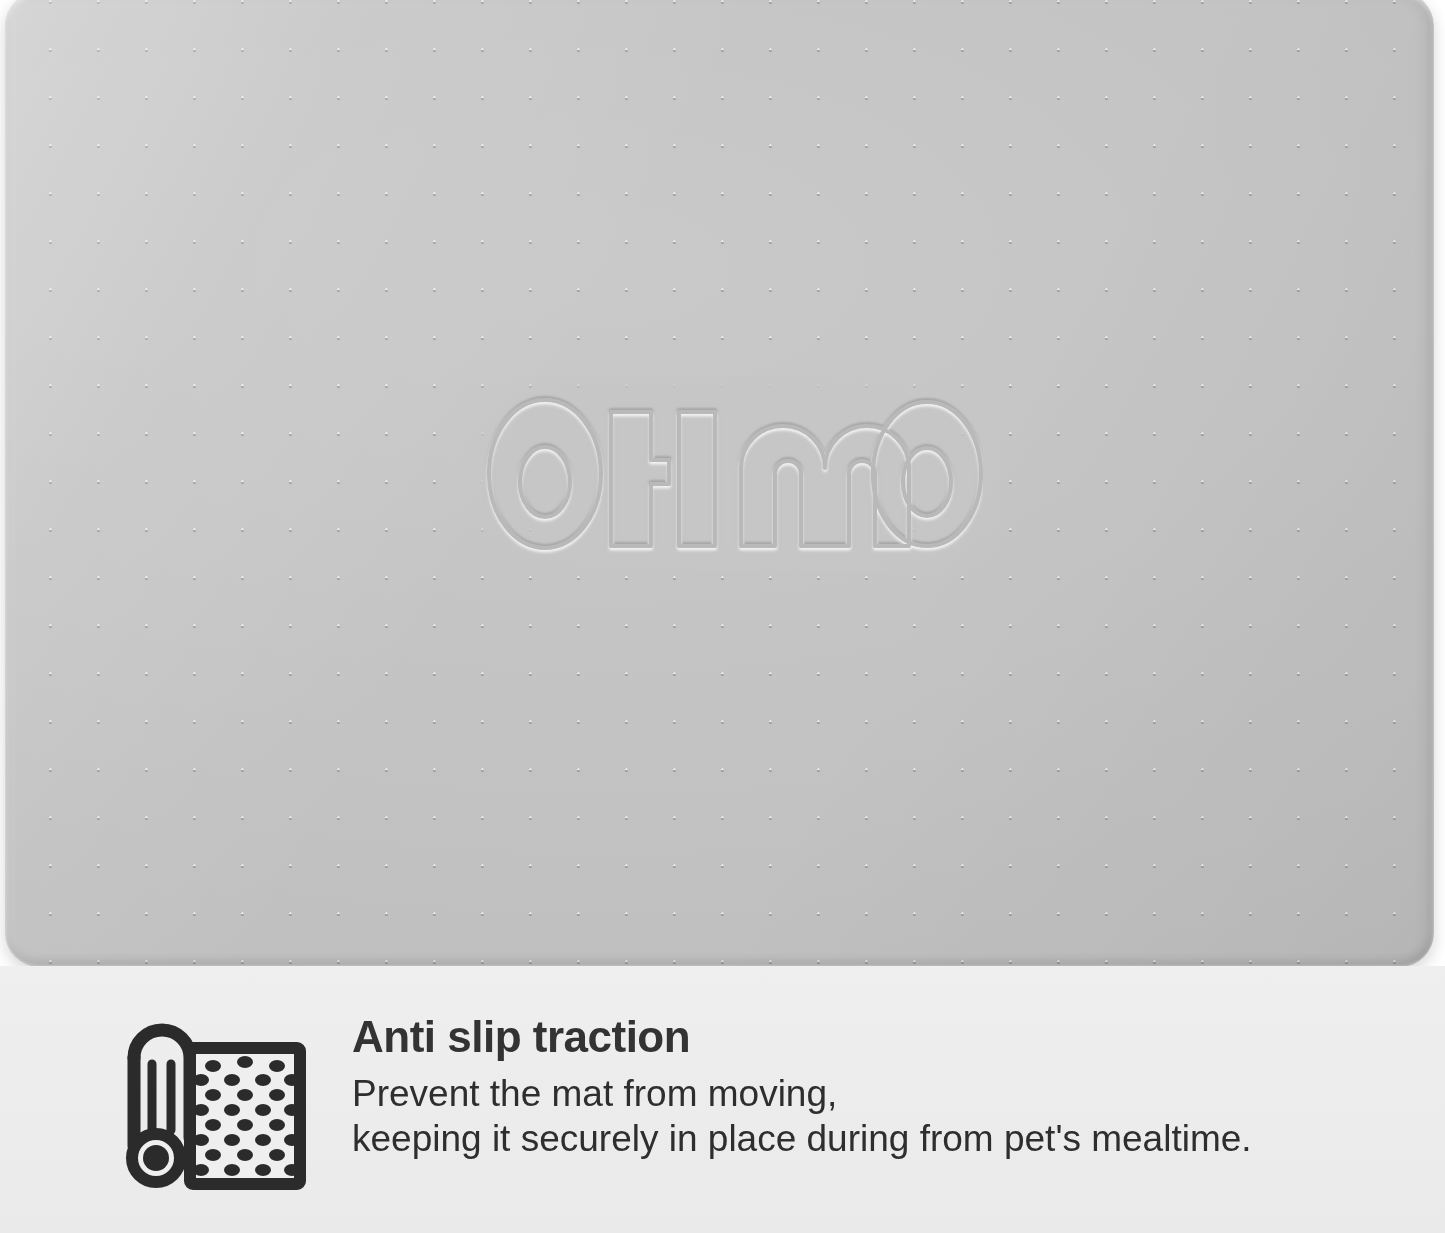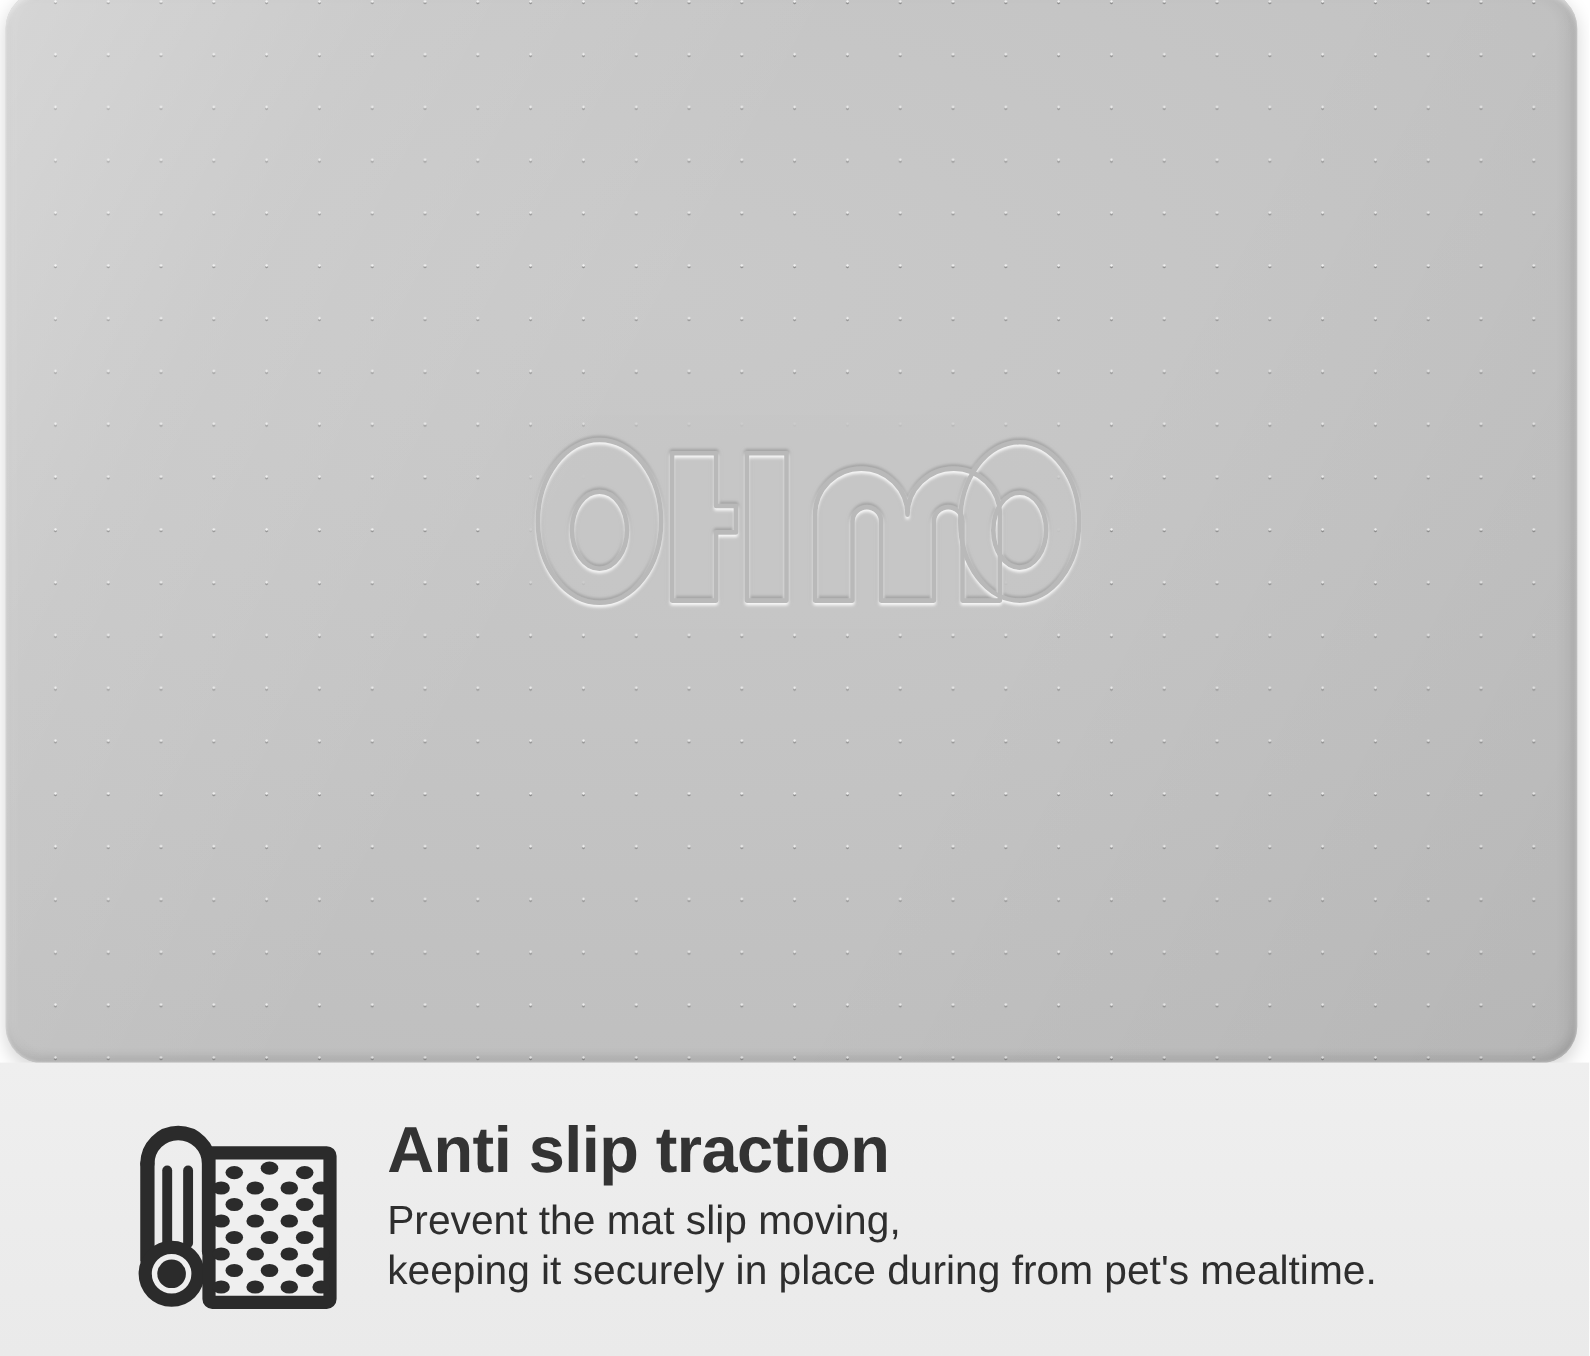--- a/index.html
+++ b/index.html
@@ -132,21 +132,21 @@
 
   .caption-text {
     position: absolute;
     left: 352px;
     top: 1014px;
     width: 1060px;
   }
 
   .caption-title {
     font-family: "Liberation Sans Narrow", "Liberation Sans", sans-serif;
-    font-size: 59px;
+    font-size: 44px;
     font-weight: 700;
     line-height: 1.06;
     color: #333333;
     letter-spacing: -0.5px;
     margin: 0 0 10px 0;
     white-space: nowrap;
   }
 
   .caption-body {
     font-family: "Liberation Sans Narrow", "Liberation Sans", sans-serif;
@@ -255,18 +255,18 @@
           <ellipse cx="120" cy="152" rx="8" ry="6"></ellipse>
         <ellipse cx="151" cy="152" rx="8" ry="6"></ellipse>
           <ellipse cx="180" cy="152" rx="8" ry="6"></ellipse>
       </g>
     </svg>
   </div>
 
   <div class="caption-text">
     <h2 class="caption-title">Anti slip traction</h2>
     <p class="caption-body">
-      <span class="line">Prevent the mat slip moving,</span>
+      <span class="line">Prevent the mat from moving,</span>
       <span class="line">keeping it securely in place during from pet's mealtime.</span>
     </p>
   </div>
 
 </div>
 
 </body></html>

